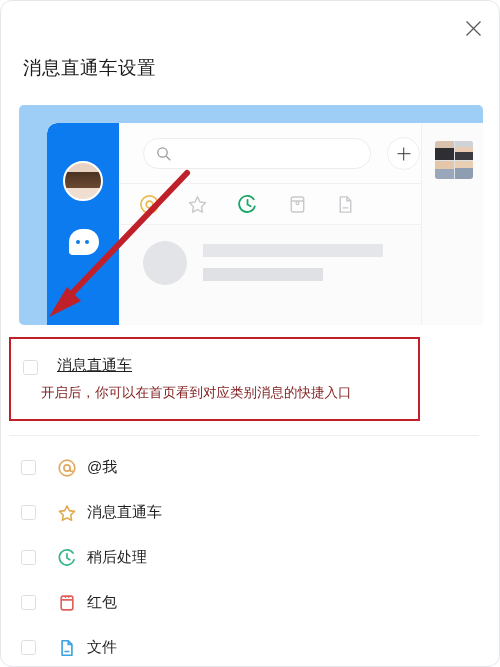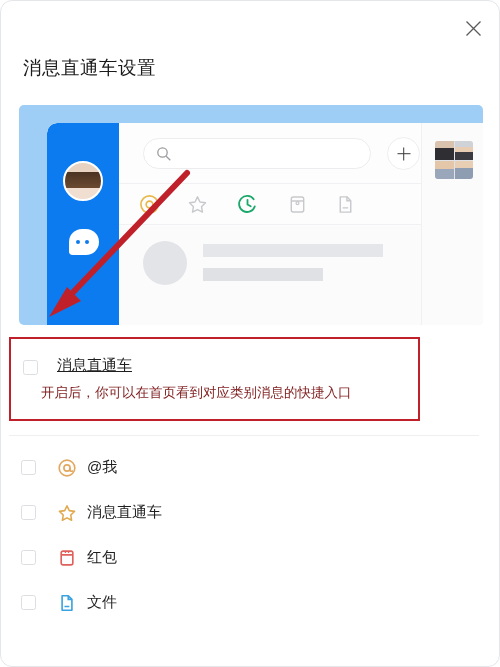--- a/index.html
+++ b/index.html
@@ -298,20 +298,30 @@
     <div class="opt-row">
       <span class="opt-check"></span>
       <span class="opt-icon">
         <svg width="20" height="20" viewBox="0 0 22 22">
           <path d="M11 3.2 L13.55 8.4 L19.3 9.2 L15.15 13.25 L16.1 19 L11 16.3 L5.9 19 L6.85 13.25 L2.7 9.2 L8.45 8.4 Z" fill="none" stroke="#e0a94f" stroke-width="1.7" stroke-linejoin="round"></path>
         </svg>
       </span>
       <span class="opt-label">消息直通车</span>
     </div>
 
+    <div class="opt-row">
+      <span class="opt-check"></span>
+      <span class="opt-icon">
+        <svg width="20" height="20" viewBox="0 0 22 22">
+          <path d="M17.6 5.5 A8.3 8.3 0 1 0 18.8 12.9" fill="none" stroke="#3bb58b" stroke-width="1.9" stroke-linecap="round"></path>
+          <path d="M11 6.4 V11 L14.2 12.8" fill="none" stroke="#3bb58b" stroke-width="1.9" stroke-linecap="round"></path>
+        </svg>
+      </span>
+      <span class="opt-label">稍后处理</span>
+    </div>
 
     <div class="opt-row">
       <span class="opt-check"></span>
       <span class="opt-icon">
         <svg width="20" height="20" viewBox="0 0 22 22">
           <rect x="4.6" y="3.4" width="12.8" height="15.2" rx="2" fill="none" stroke="#e0605c" stroke-width="1.8"></rect>
           <path d="M4.6 7.6 H17.4" stroke="#e0605c" stroke-width="1.8" fill="none"></path>
           <path d="M9.3 3.4 v2.1 M12.7 3.4 v2.1" stroke="#e0605c" stroke-width="1.5" fill="none"></path>
         </svg>
       </span>

